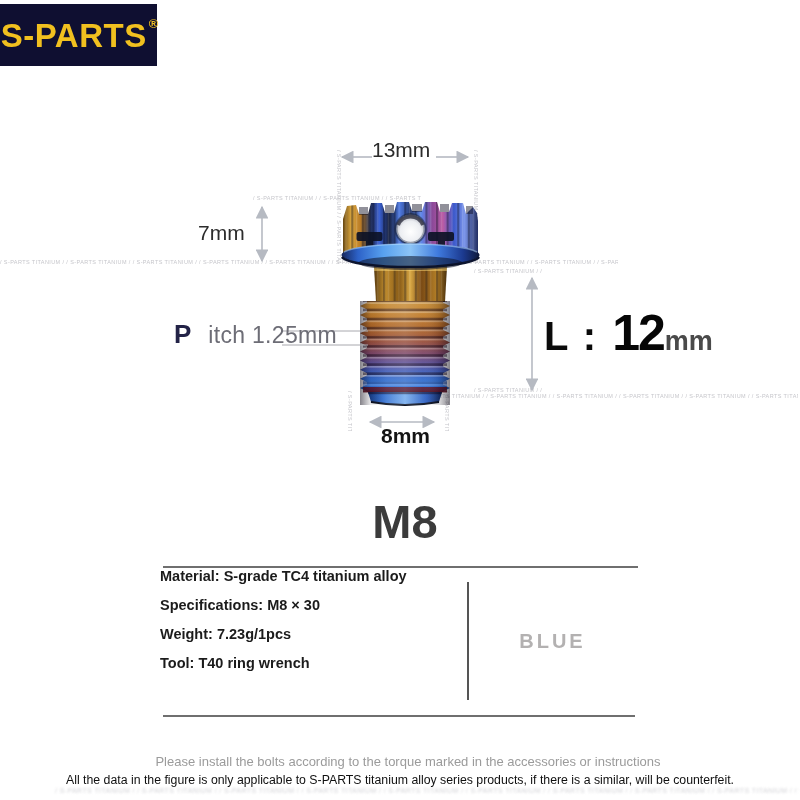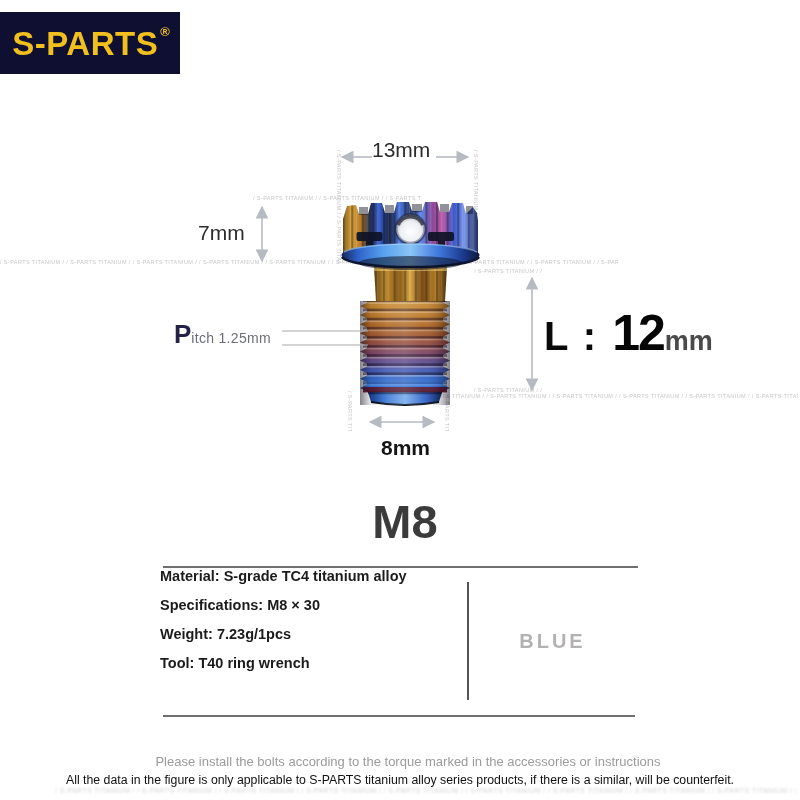--- a/index.html
+++ b/index.html
@@ -1,35 +1,35 @@
 <!DOCTYPE html>
 <html><head>
 <meta charset="utf-8">
 <style>
   html,body{margin:0;padding:0;background:#fff;}
   .canvas{position:relative;width:800px;height:800px;background:#ffffff;overflow:hidden;
           font-family:"Liberation Sans",sans-serif;}
 
   
-  .logo{position:absolute;left:0;top:12px;width:180px;height:62px;background:#0f0f31;
+  .logo{position:absolute;left:0;top:4px;width:157px;height:62px;background:#0f0f31;
         display:flex;align-items:center;justify-content:center;}
   .logo-text{color:#f1c01f;font-size:33px;font-weight:700;letter-spacing:.5px;line-height:1;}
   .logo-reg{color:#f1c01f;font-size:13px;font-weight:700;position:relative;top:-12px;left:2px;}
 
   
   .wm{position:absolute;color:#c6c6cb;font-size:5.5px;letter-spacing:.4px;white-space:nowrap;
       overflow:hidden;line-height:1;pointer-events:none;}
   .wm-v{writing-mode:vertical-rl;width:9px;}
 
   
   .dim{position:absolute;color:#2c2c2c;font-size:21px;font-weight:500;line-height:1.1;}
-  .dim-bold{font-weight:700;color:#141414;margin-top:12px;}
+  .dim-bold{font-weight:700;color:#141414;}
   .pitch{position:absolute;left:174px;top:321px;display:flex;align-items:baseline;line-height:1;}
   .pitch-p{font-size:26px;font-weight:700;color:#232347;}
-  .pitch-rest{font-size:14px;color:#6d6d76;letter-spacing:.3px;}
+  .pitch-rest{font-size:23px;color:#6d6d76;letter-spacing:.3px;margin-left:17px;}
   .lgroup{position:absolute;left:544px;top:308px;display:flex;align-items:baseline;line-height:1;height:50px;}
   .l-label{font-size:40px;font-weight:700;color:#0a0a0a;letter-spacing:2px;}
   .l-value{font-size:50px;font-weight:700;color:#060606;letter-spacing:-2px;margin-left:14px;}
   .l-unit{font-size:27px;font-weight:700;color:#4a4a4a;margin-left:1px;}
 
   .m8-title{position:absolute;left:5px;top:498px;width:800px;text-align:center;
             font-size:47px;font-weight:700;color:#3b3b3b;line-height:1;}
 
   
   .rule{position:absolute;background:#6f6f6f;height:1.5px;}

